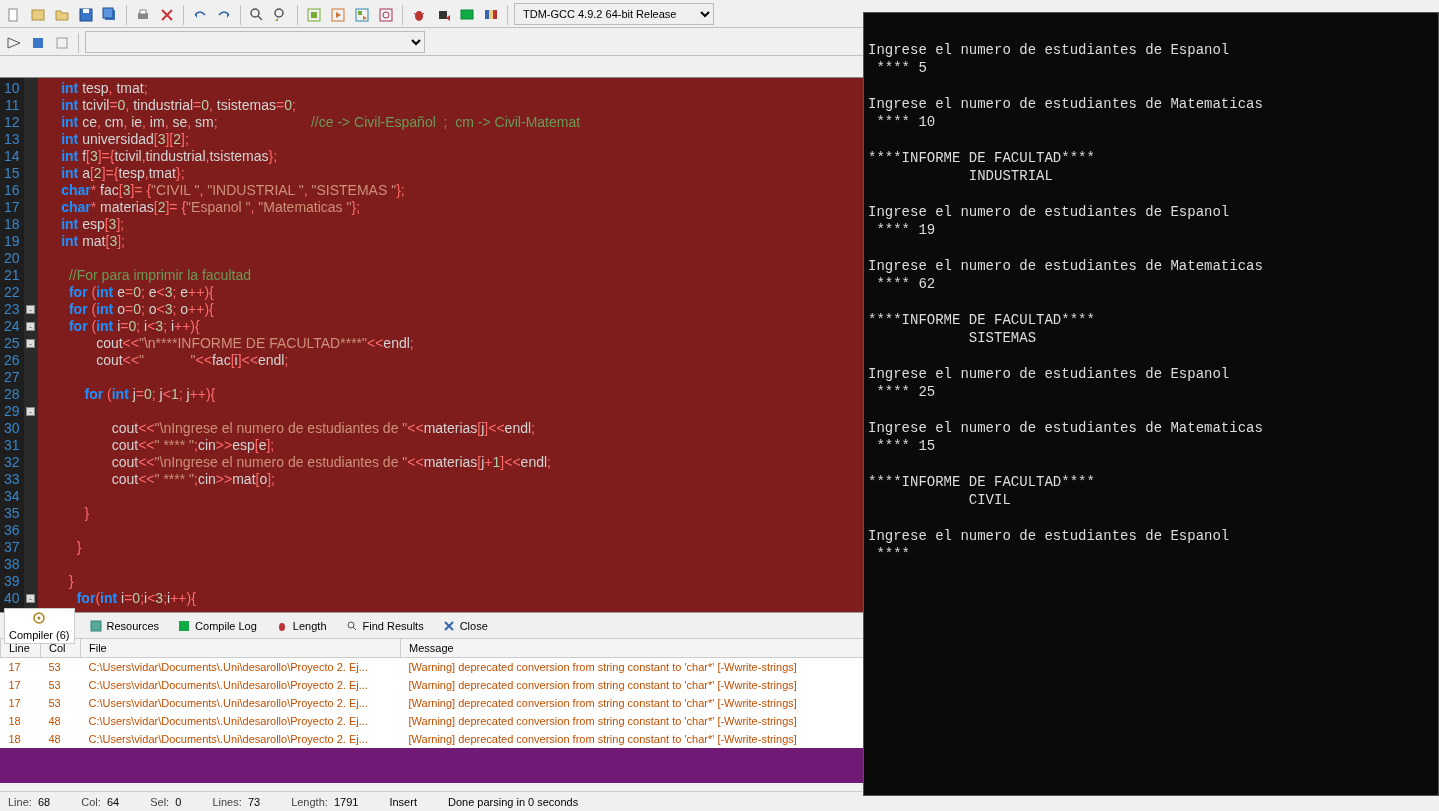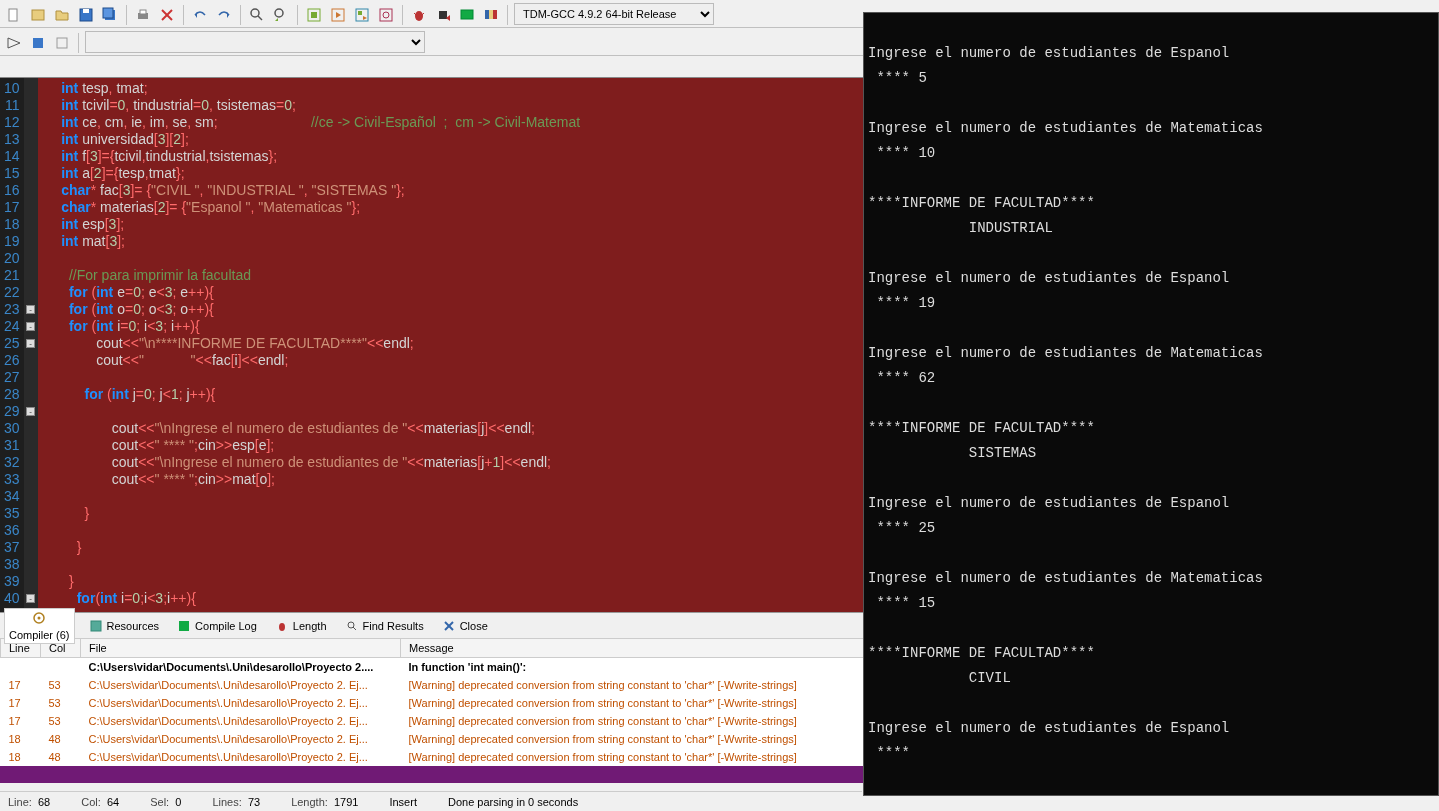--- a/index.html
+++ b/index.html
@@ -46,21 +46,21 @@
 .hdr-row td { font-weight: bold; }
 
 .statusbar { position: absolute; bottom: 0; left: 0; width: 862px; height: 20px; background: #f0f0f0; border-top: 1px solid #ccc; display: flex; align-items: center; font-size: 11px; padding: 0 8px; gap: 31px; }
 .sb-item { display: inline-block; }
 .sb-label { color: #444; }
 
 .console-window { position: absolute; right: 0; top: 12px; width: 576px; height: 784px; background: #0a0a0a; border: 1px solid #555; z-index: 100; }
 .console-title { background: #000; display: flex; align-items: center; padding: 4px 8px; gap: 8px; height: 26px; }
 .console-title-icon { width: 14px; height: 14px; background: #fff; }
 .console-title-text { color: #ddd; font-size: 11px; white-space: nowrap; overflow: hidden; text-overflow: ellipsis; }
-.console-content { font-family: Consolas, 'Courier New', monospace; font-size: 14px; line-height: 25px; color: #ddd; padding: 28px 4px 0 4px; white-space: pre; }
+.console-content { font-family: Consolas, 'Courier New', monospace; font-size: 14px; line-height: 18px; color: #ddd; padding: 28px 4px 0 4px; white-space: pre; }
 
 .right-dropdown { border: 1px solid #bbb; height: 22px; width: 340px; }
 </style>
 </head>
 <body>
 
 <div class="toolbar-row">
   <span class="tb-btn">
       <svg viewBox="0 0 16 16">
         <rect x="3" y="2" width="8" height="12" fill="#fff" stroke="#888"></rect>
@@ -347,26 +347,20 @@
 <table class="compiler-table">
   <thead>
     <tr>
       <th class="col-line">Line</th>
       <th class="col-col">Col</th>
       <th class="col-file">File</th>
       <th>Message</th>
     </tr>
   </thead>
   <tbody id="ctbody">
-        <tr class="hdr-row">
-          <td></td>
-          <td></td>
-          <td>C:\Users\vidar\Documents\.Uni\desarollo\Proyecto 2....</td>
-          <td>In function 'int main()':</td>
-        </tr>
         <tr>
           <td class="warn">17</td>
           <td class="warn">53</td>
           <td class="warn">C:\Users\vidar\Documents\.Uni\desarollo\Proyecto 2. Ej...</td>
           <td class="warn">[Warning] deprecated conversion from string constant to 'char*' [-Wwrite-strings]</td>
         </tr>
         <tr>
           <td class="warn">17</td>
           <td class="warn">53</td>
           <td class="warn">C:\Users\vidar\Documents\.Uni\desarollo\Proyecto 2. Ej...</td>

